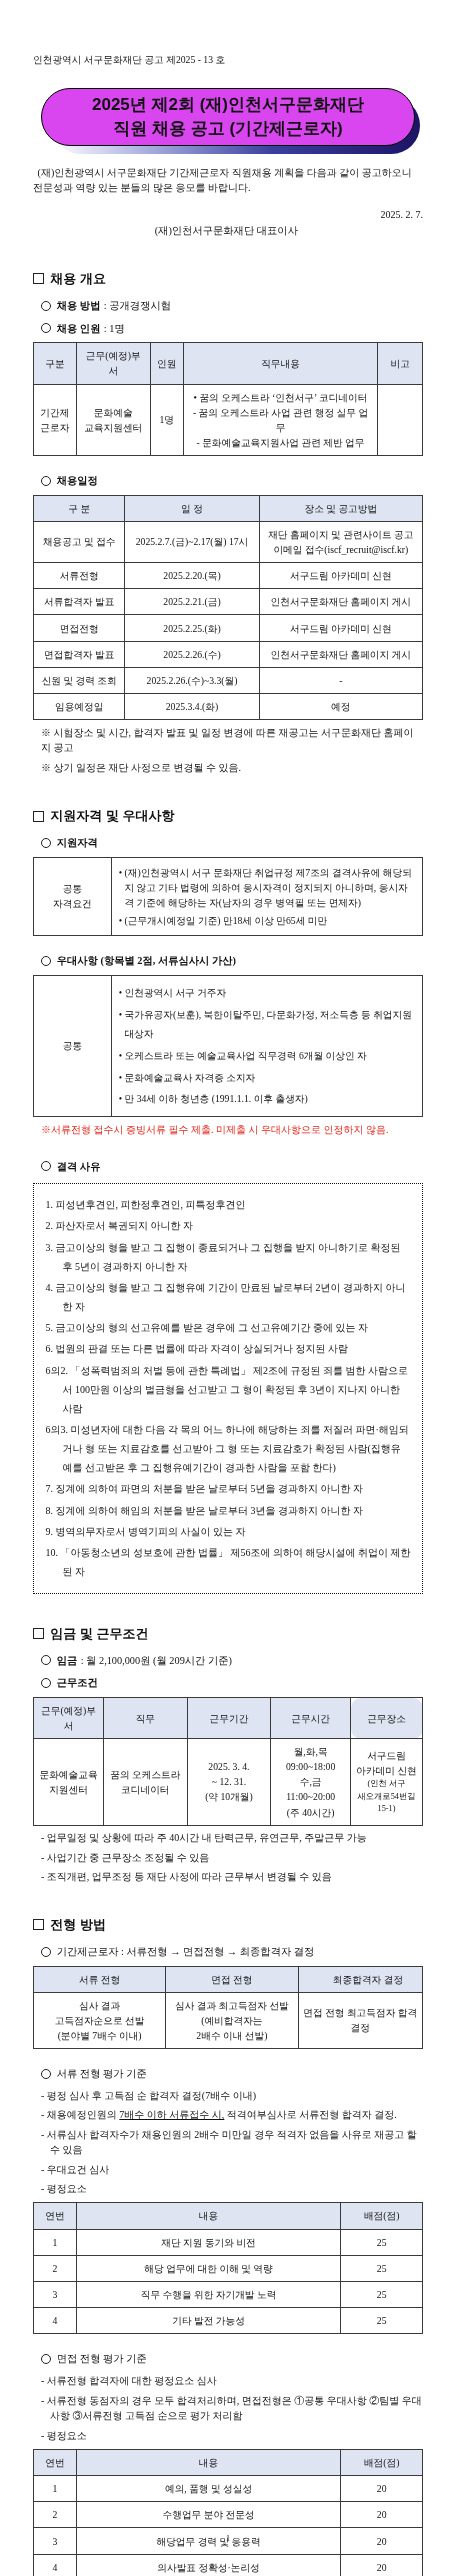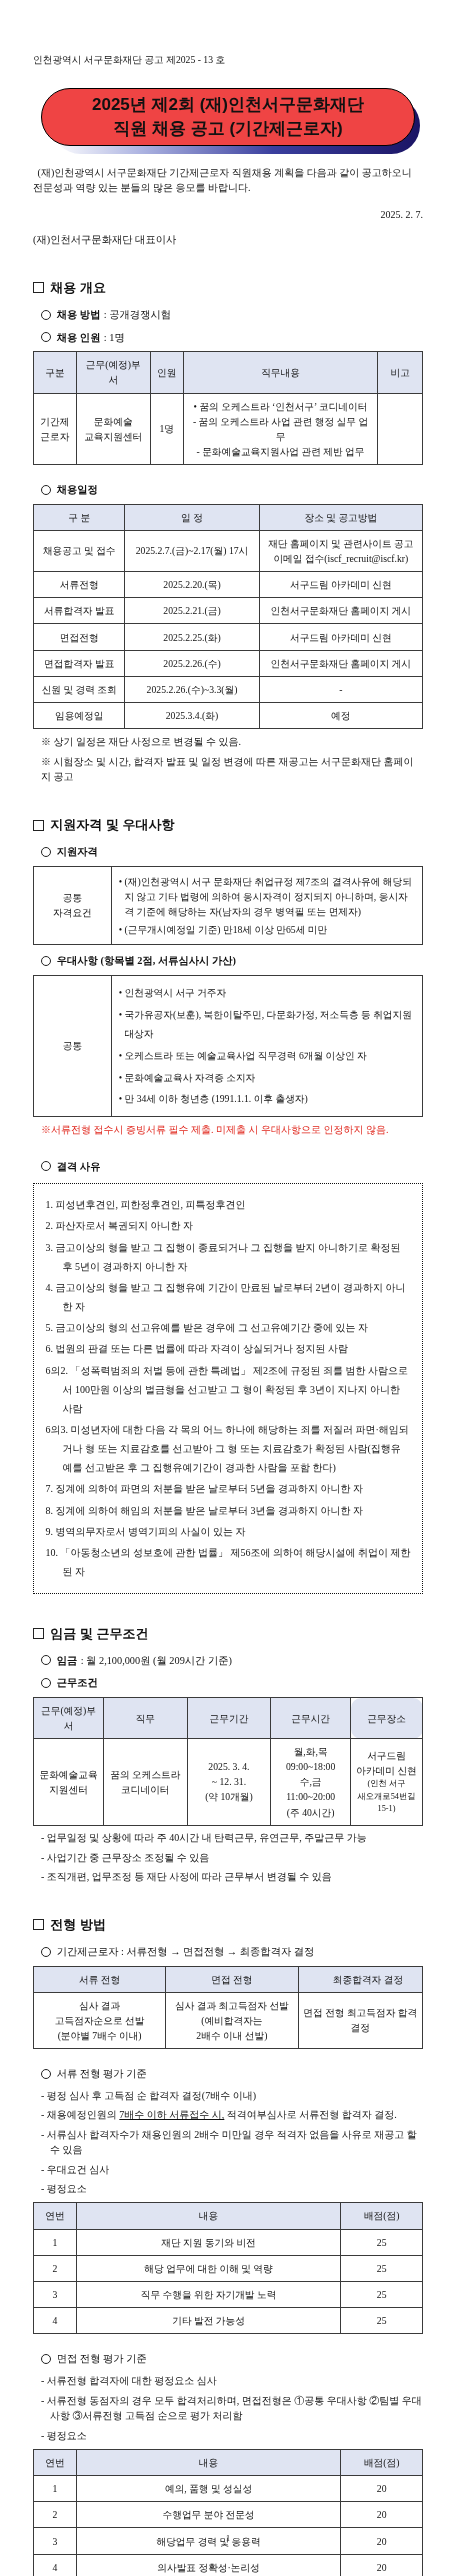--- a/index.html
+++ b/index.html
@@ -8,26 +8,26 @@
     background:#ffffff;color:#111;
     font-family:"Liberation Serif","DejaVu Serif",serif;
     font-size:10px;line-height:1.55;
   }
   .content{padding:0 33px;}
   .doc-no{padding-top:52px;font-size:9.7px;}
   
   .banner-wrap{position:relative;margin:20.5px 8px 0 8px;height:58px;}
   .banner-shadow{position:absolute;left:11.4px;right:-4.6px;top:9px;bottom:-8px;border-radius:36px;
     background:linear-gradient(90deg,#ffffff 0%,#aab1e0 25%,#3a3f9e 60%,#1b1464 100%);}
-  .banner{position:absolute;left:0;right:0;top:0;bottom:0;background:#ef4444;border:1.7px solid #000;border-radius:34px;
+  .banner{position:absolute;left:0;right:0;top:0;bottom:0;background:#d946ef;border:1.7px solid #000;border-radius:34px;
     display:flex;flex-direction:column;justify-content:center;text-align:center;
     font-family:"Liberation Sans","DejaVu Sans",sans-serif;font-weight:bold;font-size:17px;line-height:1.4;}
   .intro{margin-top:19.4px;text-indent:4.6px;}
   .date-line{text-align:right;margin-top:11.4px;}
-  .signer{text-align:left;padding-right:3.4px;margin-top:9px;font-size:10.3px;}
+  .signer{text-align:center;padding-right:3.4px;font-size:10.3px;}
   
   .sec{display:flex;align-items:center;gap:6.3px;font-family:"Liberation Sans","DejaVu Sans",sans-serif;
     font-weight:bold;font-size:13px;margin:30px 0 9px;}
   .sq{width:9px;height:9px;border:1.1px solid #222;flex:none;}
   .sub{display:flex;gap:5.7px;margin:6.8px 0 5.7px;padding-left:8px;font-size:10.3px;}
   .ci{width:8px;height:8px;border:1.1px solid #222;border-radius:50%;flex:none;margin-top:2.8px;}
   .b{font-weight:bold;}
   .sub .val{margin-left:3.4px;}
   
   table.tbl{width:100%;border-collapse:collapse;margin:5.7px 0 4.6px;font-size:9.7px;}
@@ -156,22 +156,22 @@
           <td>2025.2.26.(수)~3.3(월)</td>
           <td>-</td>
         </tr>
       <tr>
           <td>임용예정일</td>
           <td>2025.3.4.(화)</td>
           <td>예정</td>
         </tr>
     </tbody>
   </table>
+  <div class="note">※ 시험장소 및 시간, 합격자 발표 및 일정 변경에 따른 재공고는 서구문화재단 홈페이지 공고</div>
   <div class="note">※ 상기 일정은 재단 사정으로 변경될 수 있음.</div>
-  <div class="note">※ 시험장소 및 시간, 합격자 발표 및 일정 변경에 따른 재공고는 서구문화재단 홈페이지 공고</div>
 
   <div class="sec">
     <span class="sq"></span>
     <span>지원자격 및 우대사항</span>
   </div>
   <div class="sub">
     <span class="ci"></span>
     <span class="b">지원자격</span>
   </div>
   <table class="tbl t34">
@@ -182,21 +182,21 @@
       <td class="c1 left">
             <ul class="ulist">
         <li>• (재)인천광역시 서구 문화재단 취업규정 제7조의 결격사유에 해당되지 않고 기타 법령에 의하여 응시자격이 정지되지 아니하며, 응시자격 기준에 해당하는 자(남자의 경우 병역필 또는 면제자)</li>
         <li>• (근무개시예정일 기준) 만18세 이상 만65세 미만</li>
       </ul>
           </td>
     </tr>
       </tbody>
   </table>
 
-  <div class="sub" style="margin-top:8px;">
+  <div class="sub" style="margin-top:17px;">
     <span class="ci"></span>
     <span class="b">우대사항 (항목별 2점, 서류심사시 가산)</span>
   </div>
   <table class="tbl t34">
     <tbody>
         <tr>
       <td class="c0">공통</td>
       <td class="c1 left">
             <ul class="ulist" style="line-height:2.0;">
         <li>• 인천광역시 서구 거주자</li>

